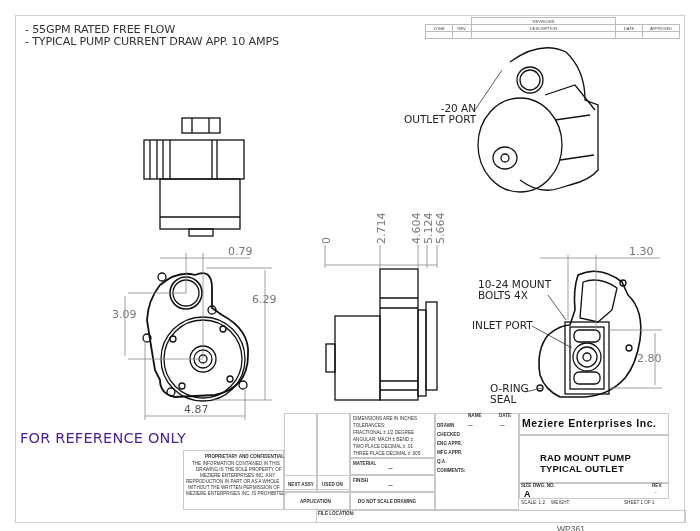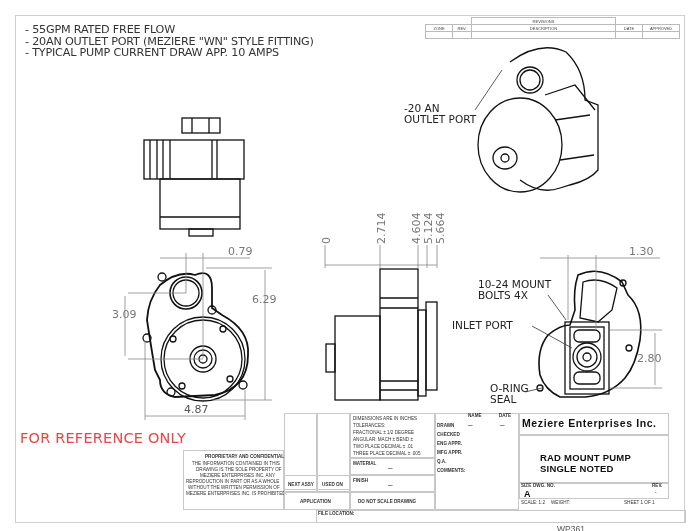--- a/index.html
+++ b/index.html
@@ -5,37 +5,36 @@
   html, body { margin:0; padding:0; background:#fff; }
   body { width:700px; height:531px; position:relative; overflow:hidden; font-family:"Liberation Sans", sans-serif; color:#111; }
   .sheet { position:absolute; left:15px; top:15px; width:670px; height:508px; border:1px solid #cfcfcf; box-sizing:border-box; }
   .notes { position:absolute; left:25px; top:24px; font-family:"DejaVu Sans", sans-serif; font-size:11.2px; line-height:11.5px; color:#333; letter-spacing:-0.2px; }
   .notes div { white-space:nowrap; }
   .rev-table { position:absolute; left:425px; top:17px; width:255px; border-collapse:collapse; font-size:4px; color:#444; }
   .rev-table td { border:1px solid #bbb; height:6px; padding:0 2px; text-align:center; }
   .callout { position:absolute; font-family:"DejaVu Sans", sans-serif; font-size:10.5px; line-height:11px; color:#222; white-space:nowrap; }
   .dim { position:absolute; font-family:"DejaVu Sans", sans-serif; font-size:11px; color:#777; white-space:nowrap; }
   .dim.vert { transform:rotate(-90deg); transform-origin:left top; }
-  .ref-only { position:absolute; left:20px; top:430px; font-family:"DejaVu Sans", sans-serif; font-size:14.5px; color:#ef4444; letter-spacing:0.2px; }
+  .ref-only { position:absolute; left:20px; top:430px; font-family:"DejaVu Sans", sans-serif; font-size:14.5px; color:#4c1d95; letter-spacing:0.2px; }
   svg.drawing { position:absolute; left:0; top:0; }
   .tb { position:absolute; border:1px solid #c8c8c8; box-sizing:border-box; font-size:4.6px; color:#333; font-weight:bold; }
   .tb-text { position:absolute; font-size:4.6px; color:#333; font-weight:bold; white-space:nowrap; }
   .company { position:absolute; left:522px; top:417px; font-size:10.5px; font-weight:bold; letter-spacing:0.6px; color:#111; }
   .title { position:absolute; left:540px; top:452px; font-size:9.5px; line-height:11px; font-weight:bold; color:#111; letter-spacing:0.2px; }
   .partno { position:absolute; left:557px; top:489px; font-size:8.5px; color:#555;margin-top:35px; }
   .size-val { position:absolute; left:524px; top:489px; font-size:9px; font-weight:bold; }
 </style>
 </head>
 <body>
 
 <div class="sheet"></div>
 
 <div class="notes">
   <div>- 55GPM RATED FREE FLOW</div>
-  <div>- 20AN OUTLET PORT (MEZIERE "WN" STYLE FITTING)</div>
   <div>- TYPICAL PUMP CURRENT DRAW APP. 10 AMPS</div>
 </div>
 
 <table class="rev-table">
   <tbody>
       <tr>
         <td colspan="2" style="border:none"></td>
         <td>REVISIONS</td>
         <td colspan="2" style="border:none"></td>
       </tr>
@@ -160,29 +159,29 @@
     <line x1="610" y1="330" x2="662" y2="330"></line>
       <line x1="610" y1="388" x2="662" y2="388"></line>
       <line x1="655" y1="333" x2="655" y2="385"></line>
     <line x1="475" y1="110" x2="502" y2="70" stroke="#333"></line>
     <line x1="548" y1="295" x2="566" y2="320" stroke="#333"></line>
     <line x1="532" y1="326" x2="572" y2="348" stroke="#333"></line>
     <line x1="525" y1="392" x2="542" y2="388" stroke="#333"></line>
   </g>
 </svg>
 
-<div class="callout" style="left:404px;top:103px;">
+<div class="callout" style="left:404px;top:103px;text-align:right;">
   <div>-20 AN</div>
   <div>OUTLET PORT</div>
 </div>
 <div class="callout" style="left:478px;top:279px;">
   <div>10-24 MOUNT</div>
   <div>BOLTS 4X</div>
 </div>
-<div class="callout" style="left:452px;top:320px;">INLET PORT</div>
+<div class="callout" style="left:472px;top:320px;">INLET PORT</div>
 <div class="callout" style="left:490px;top:383px;">
   <div>O-RING</div>
   <div>SEAL</div>
 </div>
 
 <div class="dim" style="left:228px;top:245px;">0.79</div>
 <div class="dim" style="left:252px;top:293px;">6.29</div>
 <div class="dim" style="left:112px;top:308px;">3.09</div>
 <div class="dim" style="left:184px;top:403px;color:#555">4.87</div>
 <div class="dim vert" style="left:320px;top:244px;">0</div>
@@ -240,21 +239,21 @@
 <div class="tb-text" style="left:437px;top:441px;">ENG APPR.</div>
 <div class="tb-text" style="left:437px;top:450px;">MFG APPR.</div>
 <div class="tb-text" style="left:437px;top:459px;">Q.A.</div>
 <div class="tb-text" style="left:437px;top:468px;">COMMENTS:</div>
 
 <div class="tb" style="left:519px;top:413px;width:150px;height:22px;"></div>
 <div class="company">Meziere Enterprises Inc.</div>
 <div class="tb" style="left:519px;top:435px;width:150px;height:48px;"></div>
 <div class="title">
   <div>RAD MOUNT PUMP</div>
-  <div>SINGLE NOTED</div>
+  <div>TYPICAL OUTLET</div>
 </div>
 <div class="tb" style="left:519px;top:483px;width:150px;height:16px;"></div>
 <div class="tb-text" style="left:521px;top:483px;">SIZE</div>
 <div class="size-val">A</div>
 <div class="tb-text" style="left:533px;top:483px;">DWG. NO.</div>
 <div class="partno">WP361</div>
 <div class="tb-text" style="left:652px;top:483px;">REV.</div>
 <div class="tb-text" style="left:655px;top:490px;">-</div>
 <div class="tb-text" style="left:521px;top:500px;font-weight:normal;">SCALE: 1:2</div>
 <div class="tb-text" style="left:551px;top:500px;font-weight:normal;">WEIGHT:</div>

